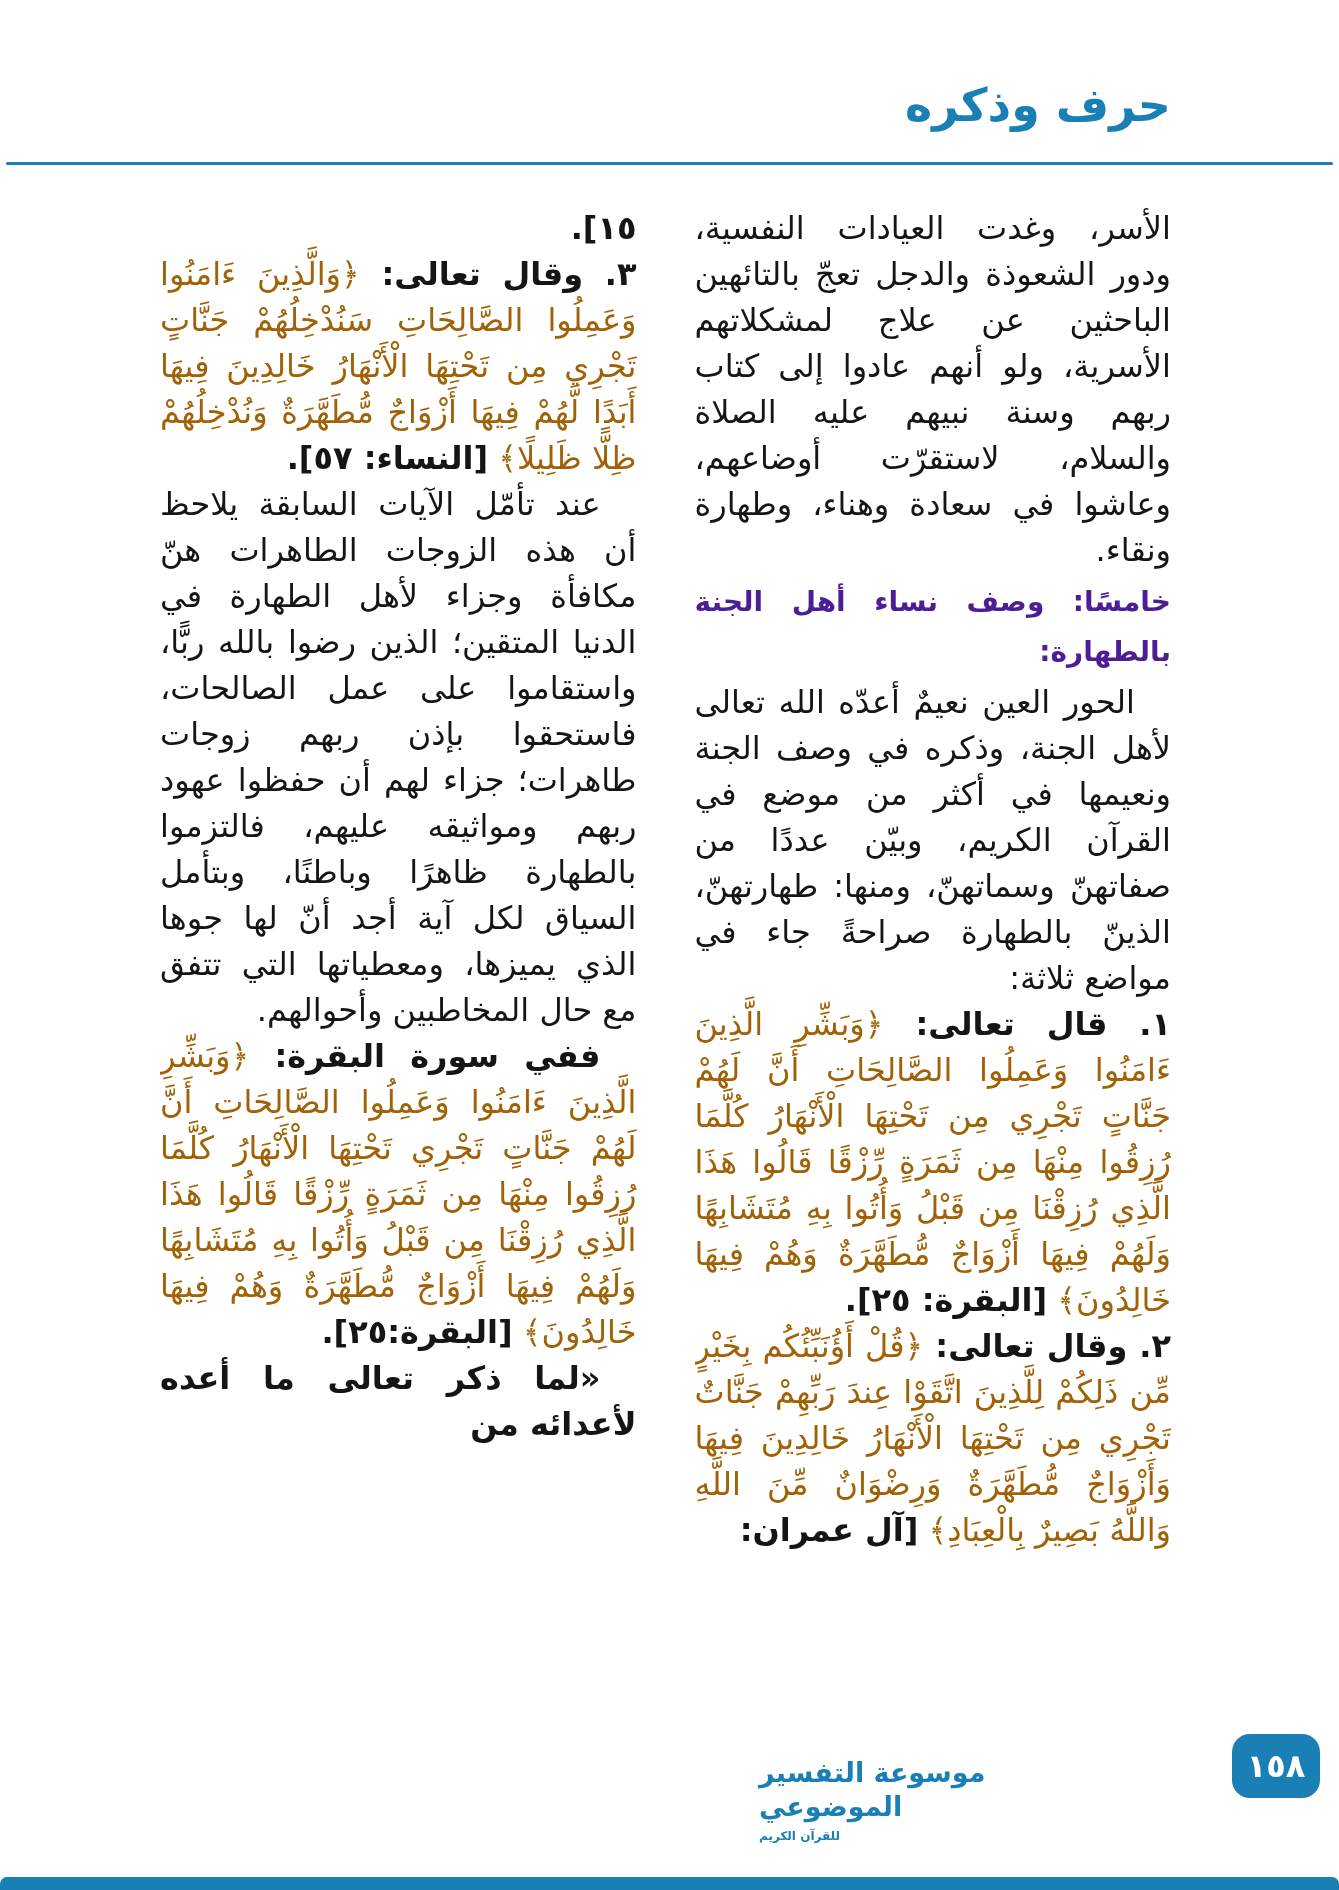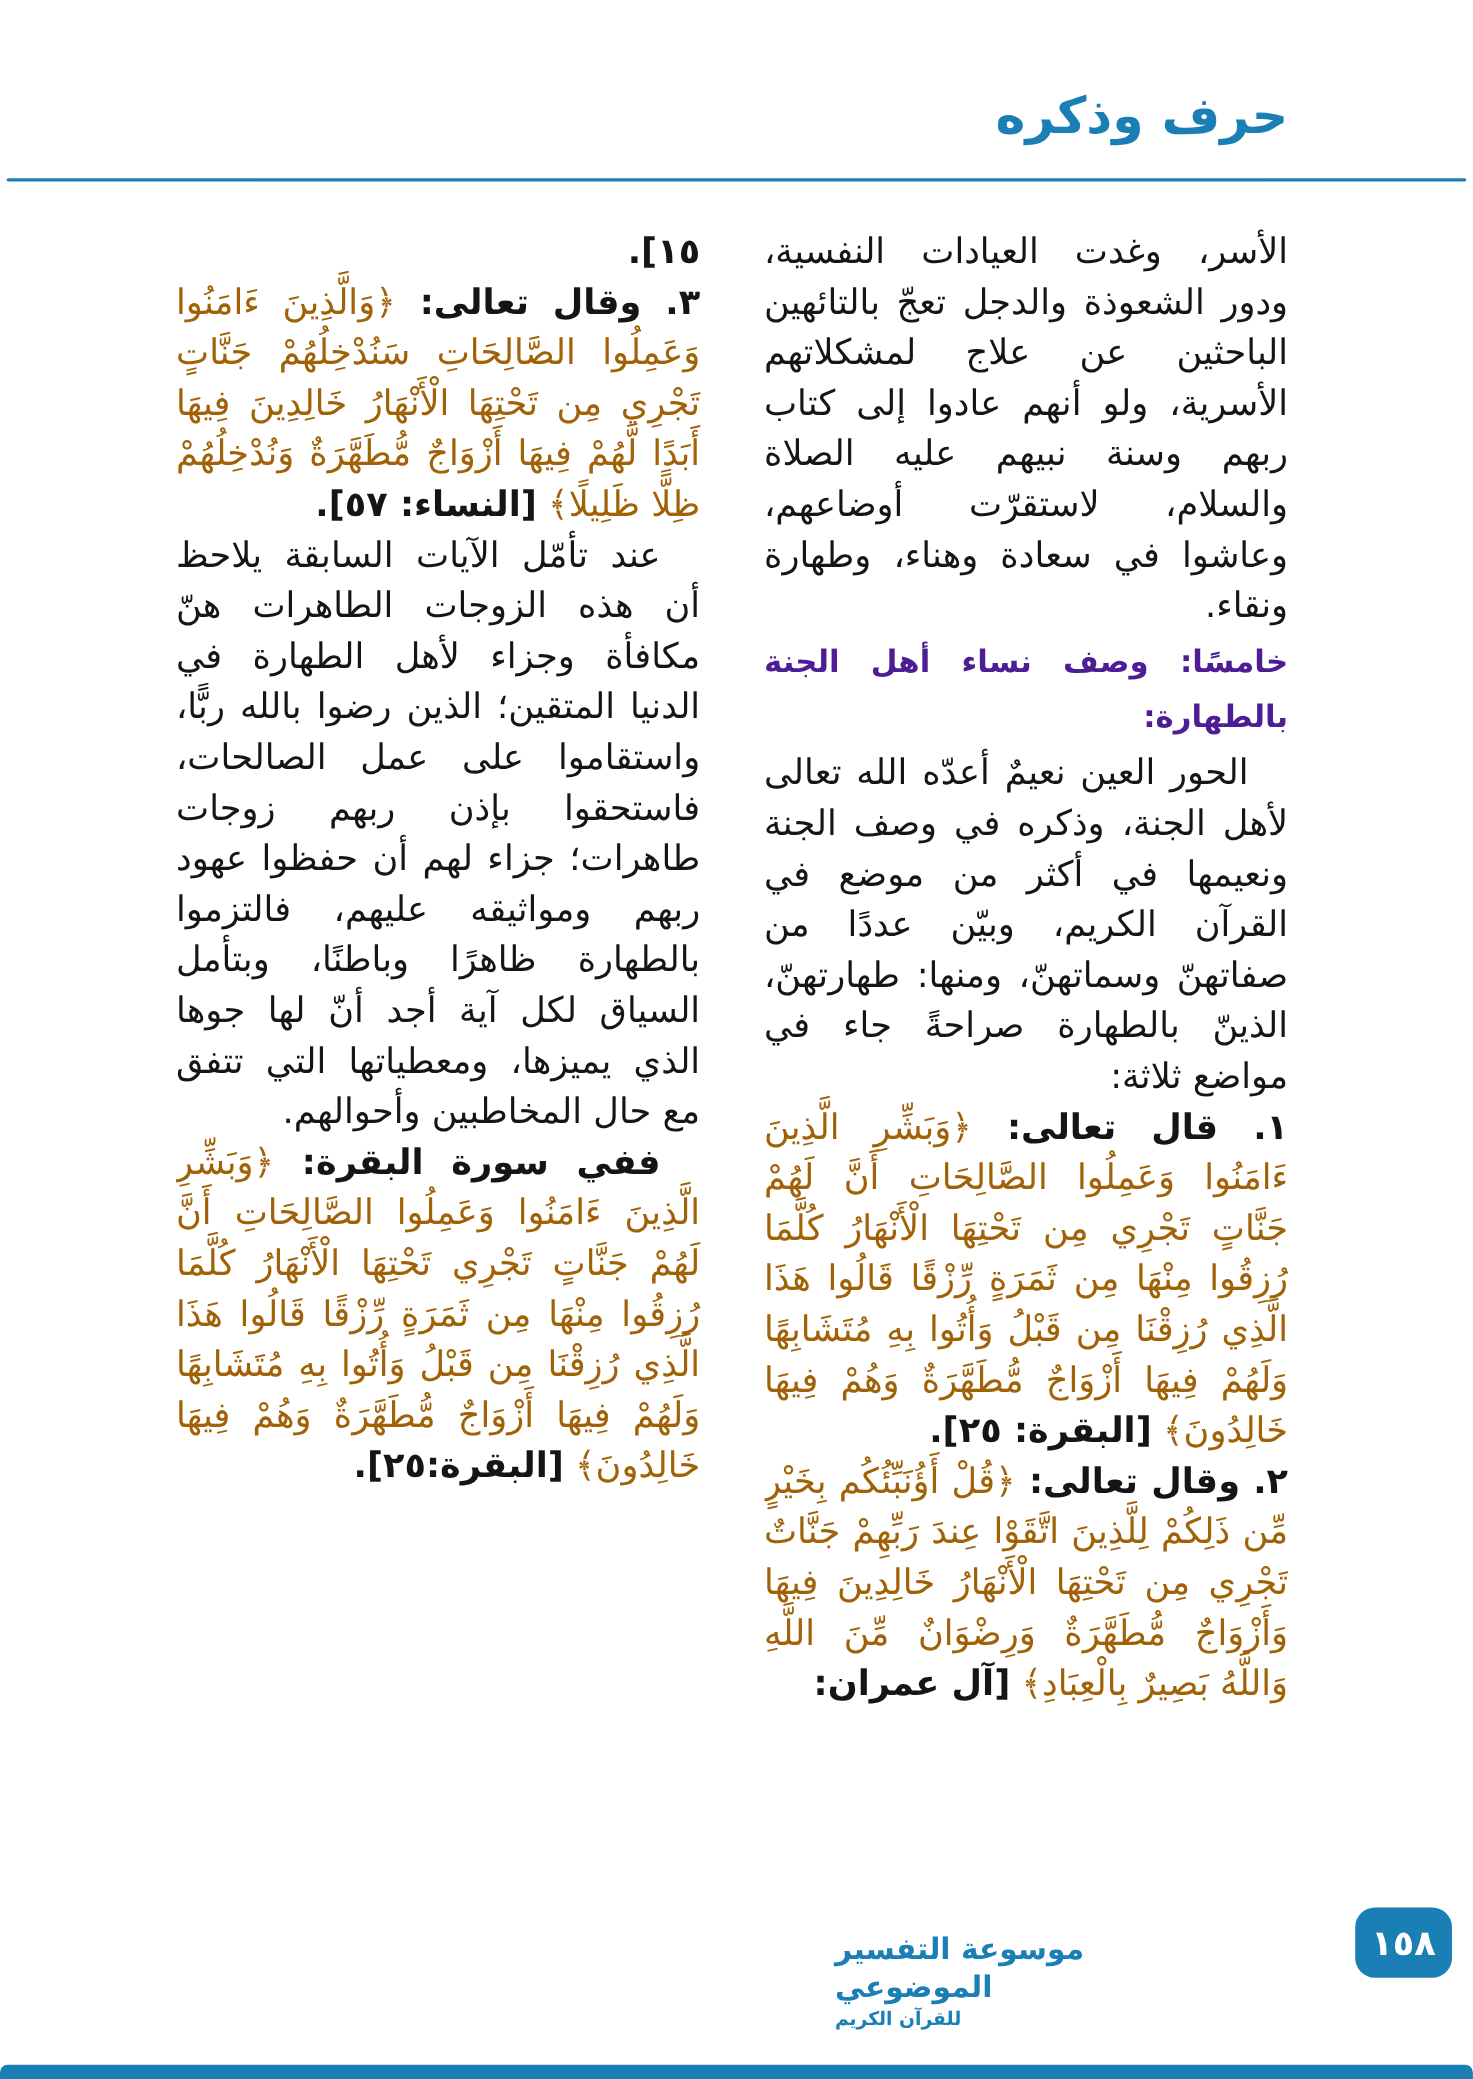--- a/index.html
+++ b/index.html
@@ -87,21 +87,21 @@
     color: #1a7fb5;
   }
   .footer-logo .logo-main {
     display: block;
     font-size: 27px;
     font-weight: bold;
     line-height: 34px;
   }
   .footer-logo .logo-sub {
     display: block;
-    font-size: 17px;
+    font-size: 12px;
     font-weight: bold;
     line-height: 24px;
   }
   .page-badge {
     position: absolute;
     right: 19px;
     bottom: 92px;
     width: 88px;
     height: 64px;
     background: #1a7fb5;
@@ -164,20 +164,21 @@
 
       <p class="indent">عند تأمّل الآيات السابقة يلاحظ أن هذه الزوجات الطاهرات هنّ مكافأة وجزاء لأهل الطهارة في الدنيا المتقين؛ الذين رضوا بالله ربًّا، واستقاموا على عمل الصالحات، فاستحقوا بإذن ربهم زوجات طاهرات؛ جزاء لهم أن حفظوا عهود ربهم ومواثيقه عليهم، فالتزموا بالطهارة ظاهرًا وباطنًا، وبتأمل السياق لكل آية أجد أنّ لها جوها الذي يميزها، ومعطياتها التي تتفق مع حال المخاطبين وأحوالهم.</p>
 
       <p class="indent">
         <span class="lead">ففي سورة البقرة: </span>
         <span class="quran">﴿وَبَشِّرِ الَّذِينَ ءَامَنُوا وَعَمِلُوا الصَّالِحَاتِ أَنَّ لَهُمْ جَنَّاتٍ تَجْرِي تَحْتِهَا الْأَنْهَارُ كُلَّمَا رُزِقُوا مِنْهَا مِن ثَمَرَةٍ رِّزْقًا قَالُوا هَذَا الَّذِي رُزِقْنَا مِن قَبْلُ وَأُتُوا بِهِ مُتَشَابِهًا وَلَهُمْ فِيهَا أَزْوَاجٌ مُّطَهَّرَةٌ وَهُمْ فِيهَا خَالِدُونَ﴾</span>
         <span class="cite"> [البقرة:٢٥].</span>
       </p>
 
 
+      <p class="indent lead">«لما ذكر تعالى ما أعده لأعدائه من</p>
     </div>
   </div>
 
   <div class="footer-logo">
     <span class="logo-main">موسوعة التفسير الموضوعي</span>
     <span class="logo-sub">للقرآن الكريم</span>
   </div>
 
   <div class="page-badge">
     <span>١٥٨</span>

